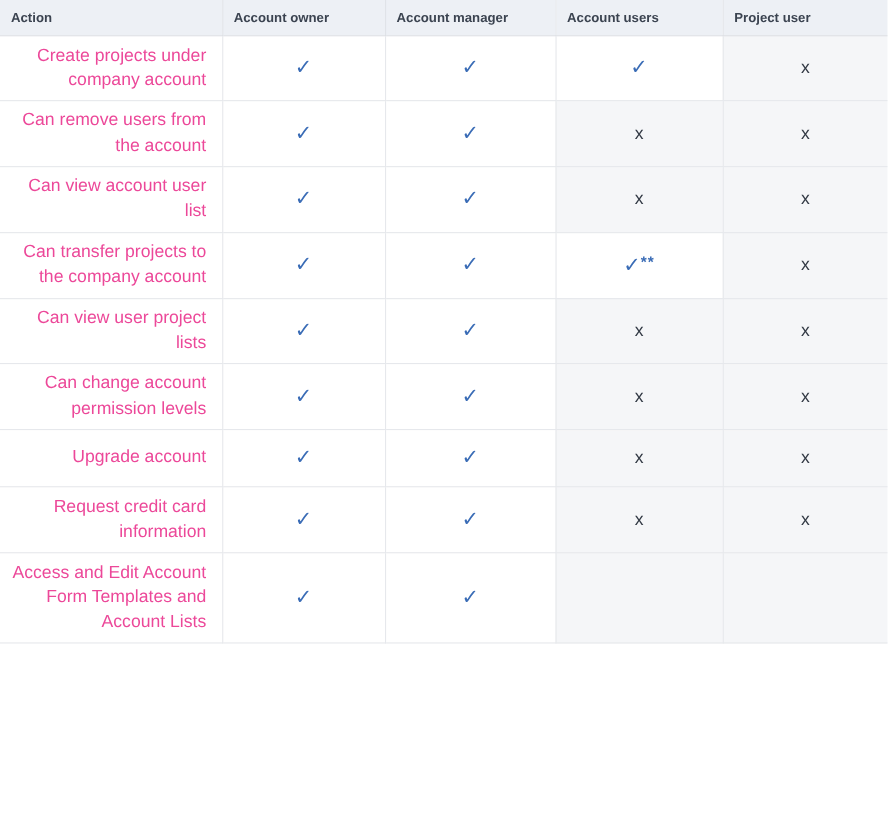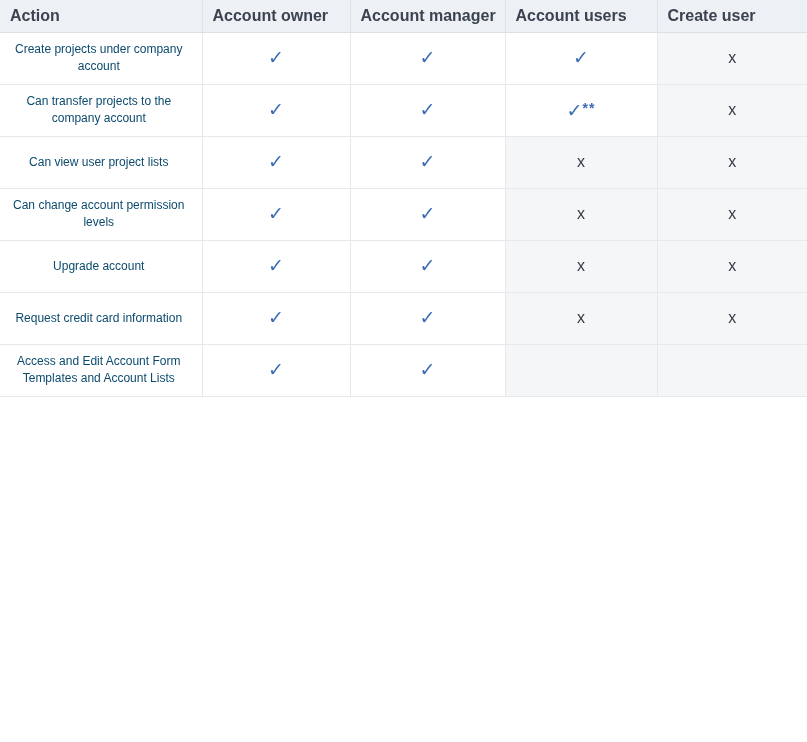--- a/index.html
+++ b/index.html
@@ -18,39 +18,39 @@
   }
   col.c-action  { width: 202px; }
   col.c-owner   { width: 148px; }
   col.c-manager { width: 155px; }
   col.c-auser   { width: 152px; }
   col.c-puser   { width: 150px; }
 
   thead th {
     background: #edf0f5;
     color: #3b4350;
-    font-size: 16px;
+    font-size: 12px;
     font-weight: bold;
     text-align: left;
     height: 32px;
     padding: 2px 6px 2px 10px;
     border-right: 1px solid #e0e3e8;
     border-bottom: 1px solid #dcdfe4;
     box-sizing: border-box;
     white-space: nowrap;
     overflow: hidden;
   }
   thead th:last-child { border-right: none; }
 
   tbody th.action {
     background: #ffffff;
-    color: #0c4a6e;
-    font-size: 12px;
+    color: #ec4899;
+    font-size: 16px;
     font-weight: normal;
-    text-align: center;
+    text-align: right;
     vertical-align: middle;
     line-height: 1.4;
     padding: 7px 14px 7px 10px;
     border-right: 1px solid #e6e8ec;
     border-bottom: 1px solid #e6e8ec;
     box-sizing: border-box;
   }
   tbody td.cell {
     background: #ffffff;
     text-align: center;
@@ -96,29 +96,43 @@
     <col class="c-manager">
     <col class="c-auser">
     <col class="c-puser">
   </colgroup>
   <thead>
     <tr>
         <th>Action</th>
         <th>Account owner</th>
         <th>Account manager</th>
         <th>Account users</th>
-        <th>Create user</th>
+        <th>Project user</th>
       </tr>
   </thead>
   <tbody>
       <tr>
         <th class="action">Create projects under company account</th>
         <td class="cell"><span class="check">✓</span></td>
         <td class="cell"><span class="check">✓</span></td>
         <td class="cell"><span class="check">✓</span></td>
+        <td class="cell muted"><span class="x-mark">x</span></td>
+      </tr>
+      <tr>
+        <th class="action">Can remove users from the account</th>
+        <td class="cell"><span class="check">✓</span></td>
+        <td class="cell"><span class="check">✓</span></td>
+        <td class="cell muted"><span class="x-mark">x</span></td>
+        <td class="cell muted"><span class="x-mark">x</span></td>
+      </tr>
+      <tr>
+        <th class="action">Can view account user list</th>
+        <td class="cell"><span class="check">✓</span></td>
+        <td class="cell"><span class="check">✓</span></td>
+        <td class="cell muted"><span class="x-mark">x</span></td>
         <td class="cell muted"><span class="x-mark">x</span></td>
       </tr>
       <tr>
         <th class="action">Can transfer projects to the company account</th>
         <td class="cell"><span class="check">✓</span></td>
         <td class="cell"><span class="check">✓</span></td>
         <td class="cell"><span class="check">✓</span><span class="stars-blue">**</span></td>
         <td class="cell muted"><span class="x-mark">x</span></td>
       </tr>
       <tr>

